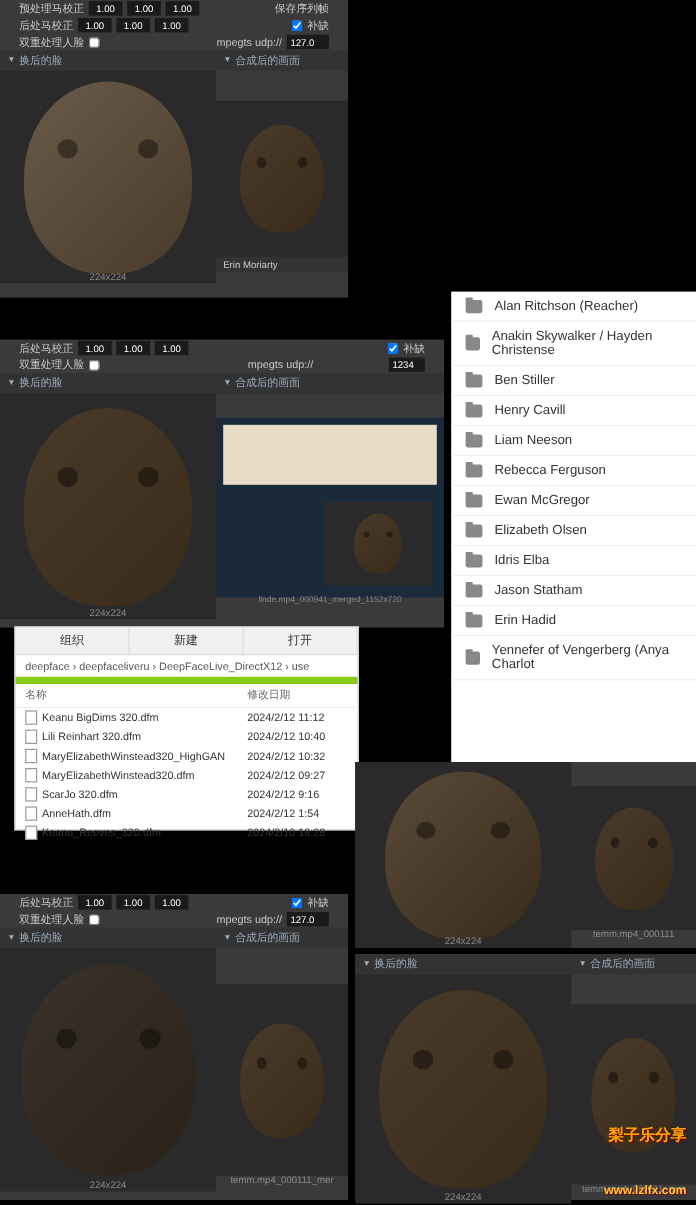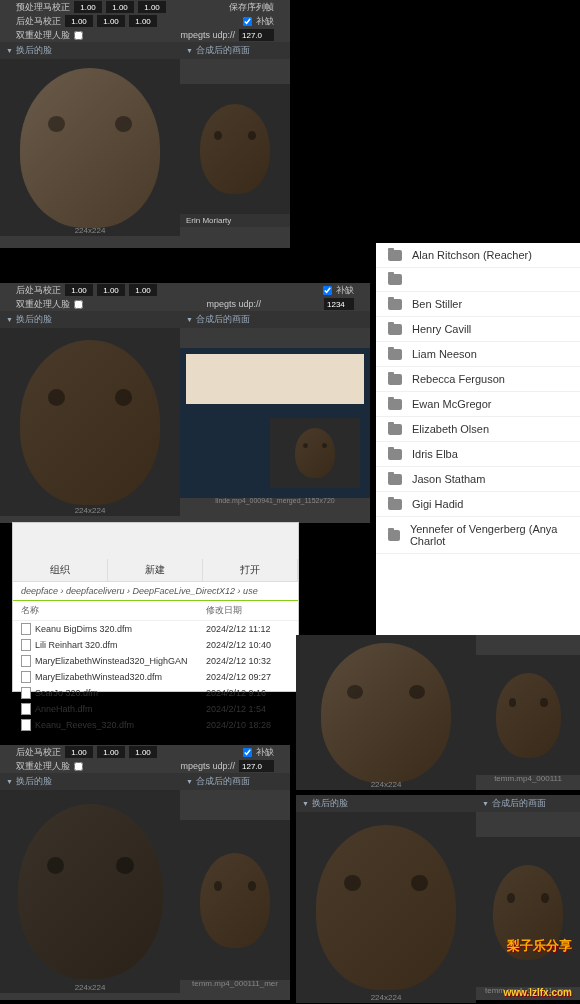--- a/index.html
+++ b/index.html
@@ -16,22 +16,22 @@
 .face-ph { background:linear-gradient(135deg,#4a3a2a,#3a2a1a); border-radius:50% 50% 45% 45%; position:relative; }
 .face-ph::before { content:''; position:absolute; top:30%; left:20%; width:12%; height:10%; background:rgba(0,0,0,0.4); border-radius:50%; }
 .face-ph::after { content:''; position:absolute; top:30%; right:20%; width:12%; height:10%; background:rgba(0,0,0,0.4); border-radius:50%; }
 .dim-label { position:absolute; bottom:1px; font-size:8px; color:#888; width:100%; text-align:center; }
 .actor-list { position:absolute; background:#fff; color:#333; font-size:11px; }
 .actor-item { display:flex; align-items:center; padding:6px 12px; gap:10px; border-bottom:1px solid #f0f0f0; }
 .actor-icon { width:14px; height:11px; background:#888; border-radius:2px; position:relative; }
 .actor-icon::after { content:''; position:absolute; top:-2px; left:0; width:6px; height:3px; background:#888; border-radius:1px 1px 0 0; }
 .file-browser { position:absolute; background:#fff; color:#333; font-size:10px; border:1px solid #ccc; }
 .fb-tabs { display:flex; background:#f0f0f0; border-bottom:1px solid #ddd; }
-.fb-tab { flex:1; text-align:center; padding:4px; font-size:10px; border-right:1px solid #ddd; cursor:pointer;margin-top:36px; }
-.fb-crumb { padding:4px 8px; font-size:9px; color:#555; border-bottom:1px solid #84cc16;font-style:italic; }
+.fb-tab { flex:1; text-align:center; padding:4px; font-size:10px; border-right:1px solid #ddd; cursor:pointer; }
+.fb-crumb { padding:4px 8px; font-size:9px; color:#555; border-bottom:6px solid #84cc16; }
 .fb-header { display:flex; padding:3px 8px; border-bottom:1px solid #eee; color:#666; font-size:9px; }
 .fb-row { display:flex; padding:2px 8px; font-size:9px; align-items:center; cursor:pointer; }
 .file-icon { width:10px; height:12px; border:1px solid #999; margin-right:4px; background:#fff; }
 .watermark { position:absolute; bottom:6px; right:8px; color:#fa0; font-size:13px; font-weight:bold; text-shadow:1px 1px 0 #800; text-align:right; line-height:1.1; }
 .watermark small { font-size:10px; color:#fc3; display:block;margin-top:34px; }
 .dark-overlay { position:absolute; background:rgba(30,30,30,0.85); color:#ccc; font-size:9px; }
 .dark-item { display:flex; align-items:center; padding:5px 10px; gap:8px; }
 </style>
 </head>
 <body>
@@ -182,20 +182,21 @@
 </div>
 
 <div class="actor-list" style="left:376px;top:243px;width:204px;height:396px;">
   <div id="actor-container">
       <div class="actor-item">
         <div class="actor-icon"></div>
         <span>Alan Ritchson (Reacher)</span>
       </div>
       <div class="actor-item">
         <div class="actor-icon"></div>
+        <span>Anakin Skywalker / Hayden Christense</span>
       </div>
       <div class="actor-item">
         <div class="actor-icon"></div>
         <span>Ben Stiller</span>
       </div>
       <div class="actor-item">
         <div class="actor-icon"></div>
         <span>Henry Cavill</span>
       </div>
       <div class="actor-item">
@@ -217,21 +218,21 @@
       <div class="actor-item">
         <div class="actor-icon"></div>
         <span>Idris Elba</span>
       </div>
       <div class="actor-item">
         <div class="actor-icon"></div>
         <span>Jason Statham</span>
       </div>
       <div class="actor-item">
         <div class="actor-icon"></div>
-        <span>Gigi Hadid</span>
+        <span>Erin Hadid</span>
       </div>
       <div class="actor-item">
         <div class="actor-icon"></div>
         <span>Yennefer of Vengerberg (Anya Charlot</span>
       </div>
     </div>
 </div>
 
 <div class="dark-overlay" style="left:376px;top:640px;width:204px;height:44px;">
   <div id="dark-actor-container">

